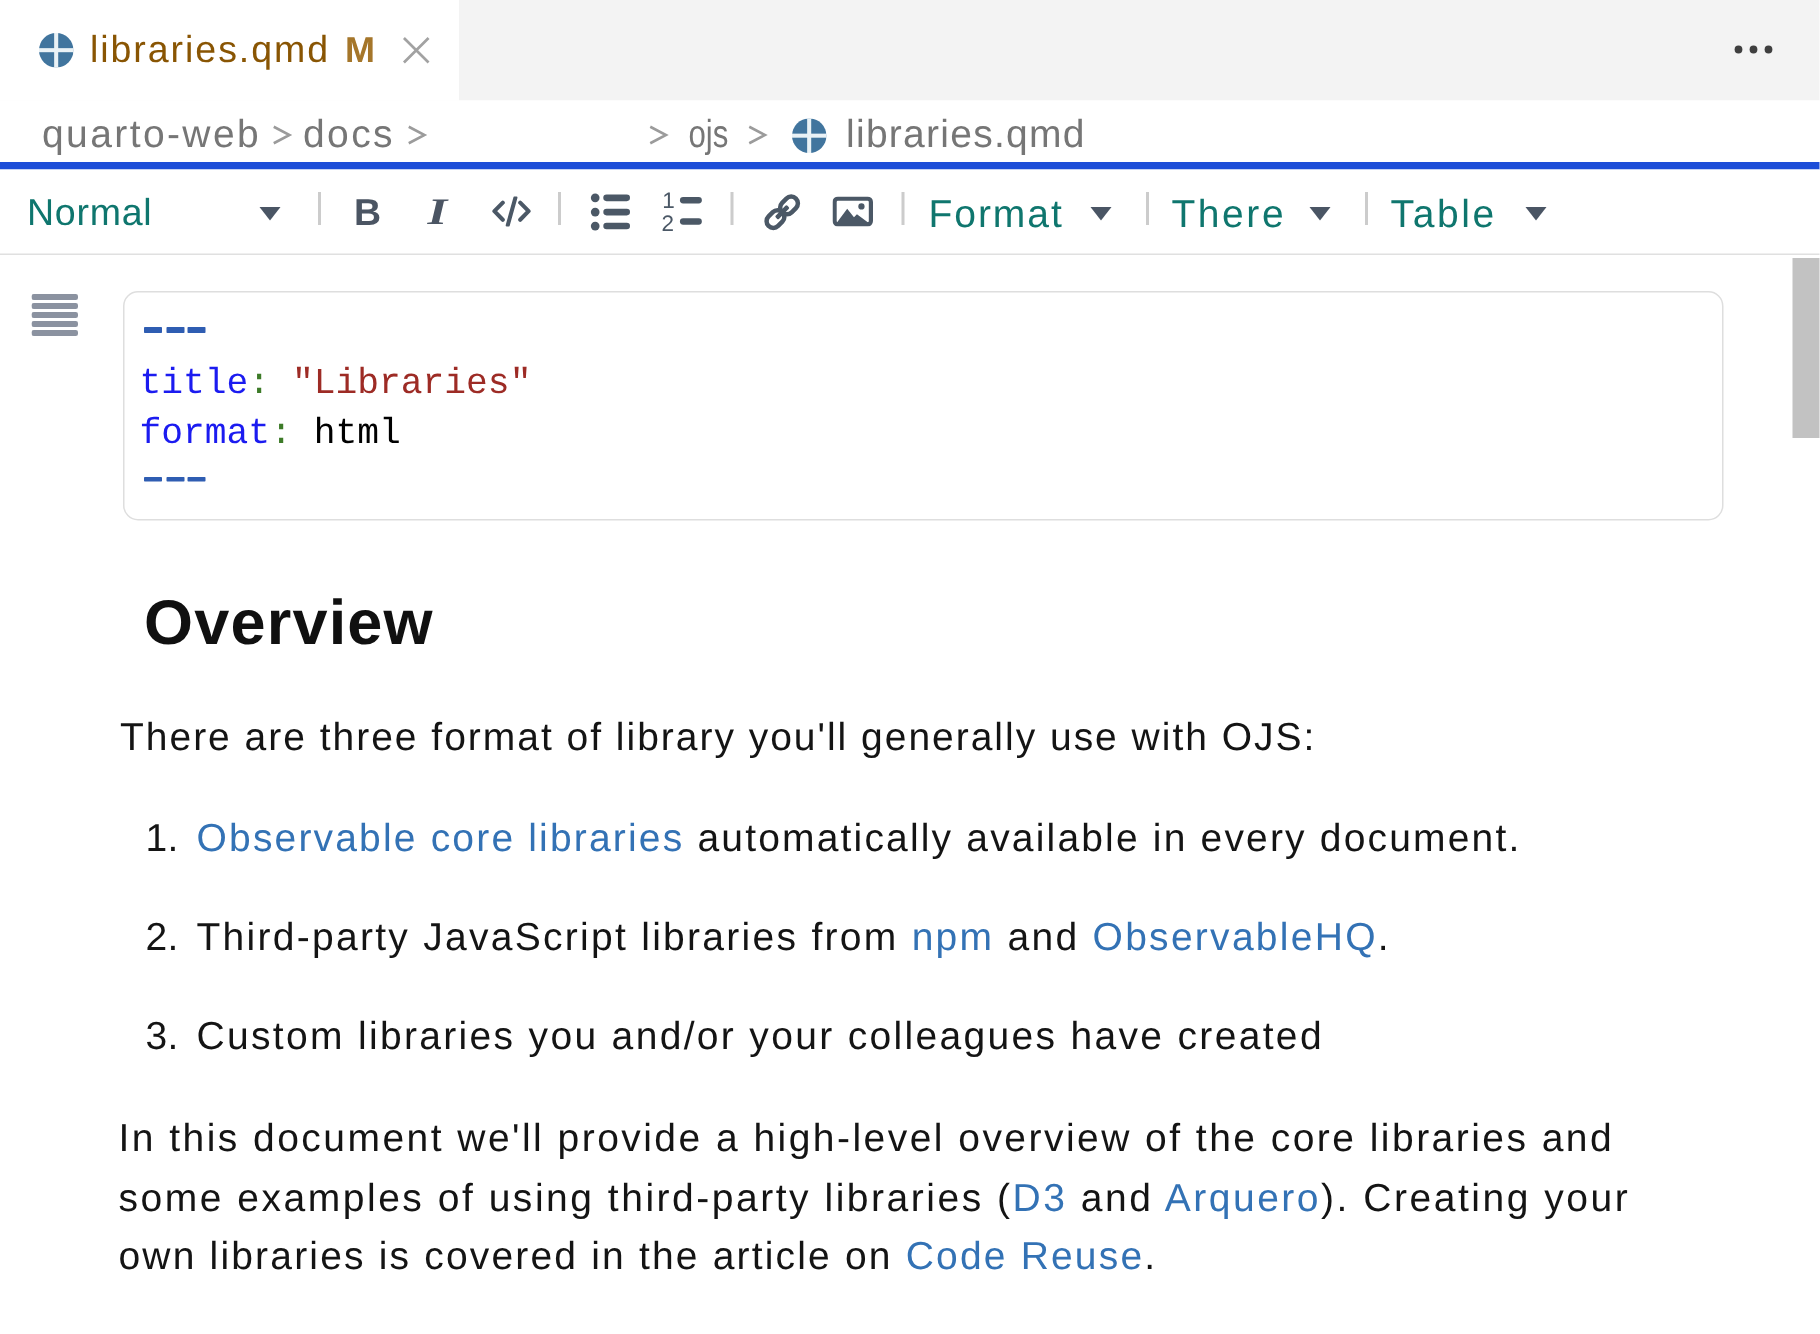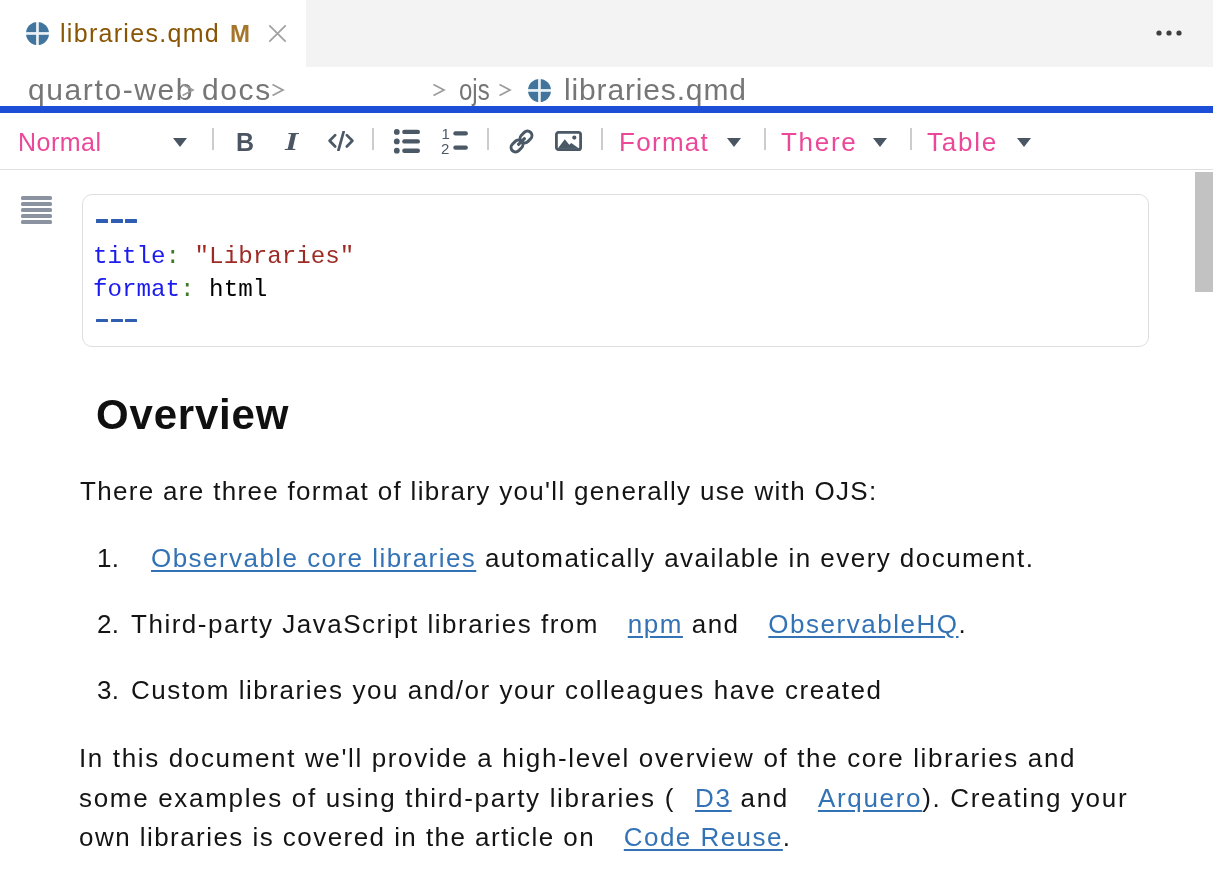--- a/index.html
+++ b/index.html
@@ -9,27 +9,27 @@
 
 #tabbar { position:absolute; left:0; top:0; width:1213px; height:67px; background:#f3f3f3; }
 #tab { position:absolute; left:0; top:0; width:306px; height:67px; background:#ffffff; }
 #tabtitle { position:absolute; left:60px; top:0; line-height:67px; font-size:25px;
   letter-spacing:1.3px; color:#895503; }
 #tabM { position:absolute; left:230px; top:0; line-height:67px; font-size:24px;
   font-weight:bold; color:#a5762a; }
 
 
 #breadcrumb { position:absolute; left:0; top:67px; width:1213px; height:46px; background:#fff;
-  border-bottom:7px solid #1d4ed8; color:#767676; font-size:30px; letter-spacing:1.6px; }
+  border-bottom:5px solid #1d4ed8; color:#767676; font-size:26px; letter-spacing:1.6px; }
 #breadcrumb span.it { position:absolute; top:0; line-height:45px; }
 
 
 #toolbar { position:absolute; left:0; top:113px; width:1213px; height:57px; background:#fff;
   border-bottom:1px solid #e0e0e0; }
-#toolbar .txt { position:absolute; top:0; line-height:58px; font-size:25px; color:#ec4899;
+#toolbar .txt { position:absolute; top:0; line-height:58px; font-size:25px; color:#0f766e;
   letter-spacing:0.5px; }
 #toolbar .sep { position:absolute; top:15px; width:2px; height:22px; background:#cccccc; }
 .caret { position:absolute; width:0; height:0; border-left:7.5px solid transparent;
   border-right:7.5px solid transparent; border-top:9px solid #4a5564; top:25px; }
 
 
 #yamlbox { position:absolute; left:82px; top:194px; width:1067px; height:153px;
   border:1.5px solid #dedede; border-radius:10px; background:#fff; }
 #yamlcode { position:absolute; left:93px; top:207px; font-family:"Liberation Mono", monospace;
   font-size:24.2px; line-height:33.2px; white-space:pre; }
@@ -37,21 +37,21 @@
 .dl i { display:inline-block; width:12.3px; height:3.7px; background:#2f5db2; margin-right:2.2px; position:relative; top:-7.2px; border-radius:0.5px; }
 .c-key { color:#1b1bf0; }
 .c-col { color:#3d7b28; }
 .c-str { color:#9d2b25; }
 .c-pln { color:#000000; }
 
 #overview { position:absolute; left:80px; top:392px; font-size:42px; font-weight:bold;
   letter-spacing:0.8px; color:#101010; line-height:46px;margin-left:16px; }
 
 .body-t { font-size:26px; color:#141414; letter-spacing:1.32px; line-height:39.7px; }
-a.lnk { color:#3372b5; text-decoration:underline; text-underline-offset:3px;margin-left:20px; }
+a.lnk { color:#3372b5; text-underline-offset:3px; }
 
 #para1 { position:absolute; left:80px; top:472px; }
 .li-num { position:absolute; left:97px; letter-spacing:0.2px; }
 .li-txt { position:absolute; left:131px; }
 
 #para2 { position:absolute; left:79px; top:739px; }
 
 #scrollthumb { position:absolute; left:1195px; top:172px; width:18px; height:120px; background:#c2c2c2; }
 #draghandle { position:absolute; left:21px; top:196px; }
 </style>

